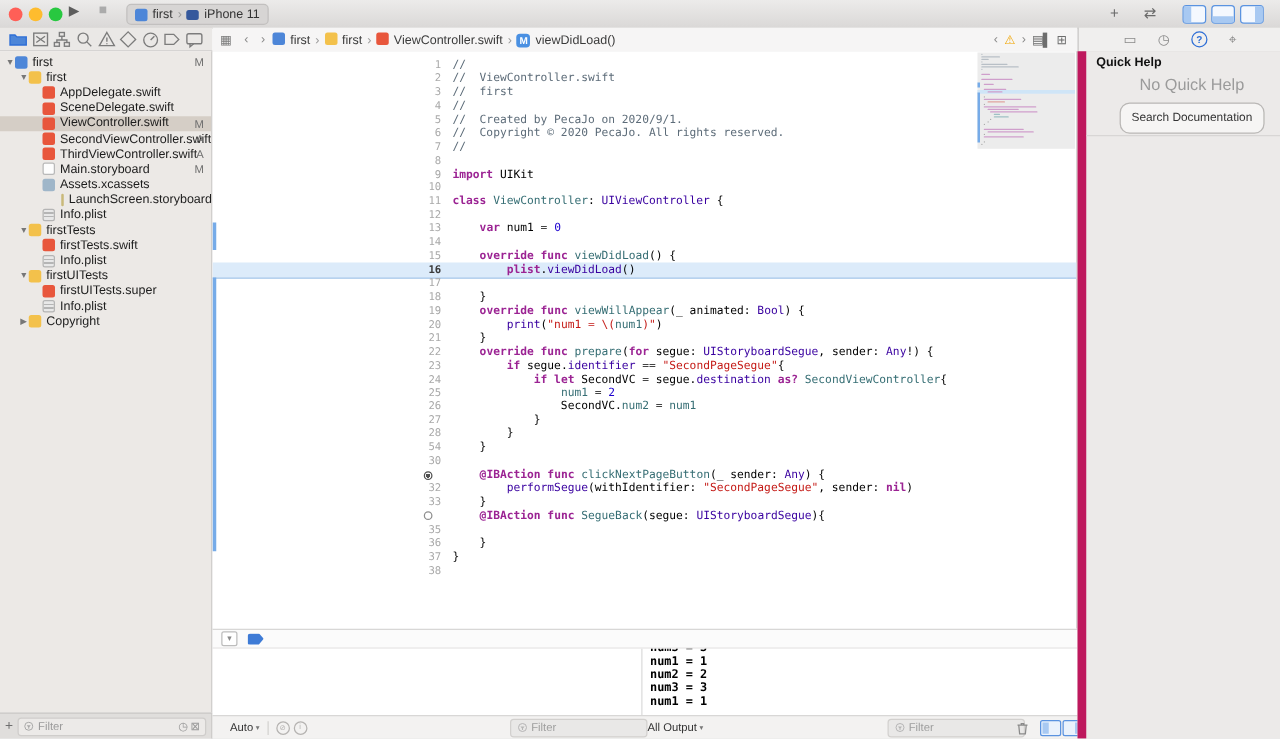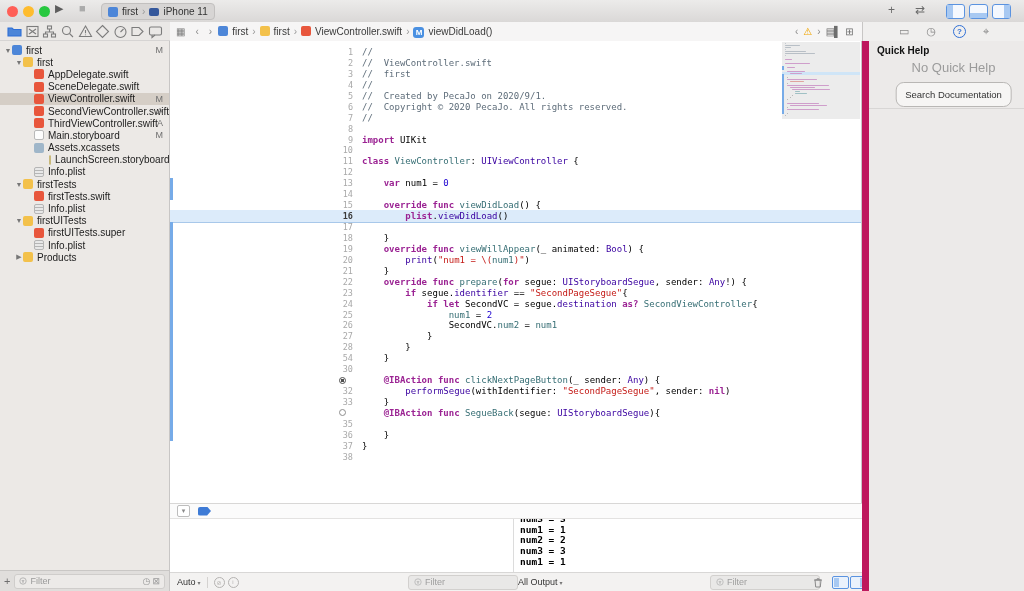--- a/index.html
+++ b/index.html
@@ -275,21 +275,21 @@
           <span>firstUITests.super</span>
         </div>
         <div class="trow" style="padding-left: 26px;">
           <span class="disc"></span>
           <span class="mini-ic ic-plist"></span>
           <span>Info.plist</span>
         </div>
         <div class="trow" style="padding-left: 15px;">
           <span class="disc">▶</span>
           <span class="mini-ic ic-folder"></span>
-          <span>Products</span>
+          <span>Copyright</span>
         </div>
       </div>
   </div>
   <div id="navfilter" class="abs">
     <span style="font-size:11px;color:#6e6e6e;">+</span>
     <span class="filterfield">
       <svg width="8" height="8" viewBox="0 0 10 10">
           <circle cx="5" cy="5" r="4" fill="none" stroke="#a9a9a9"></circle>
           <path d="M3 4 h4 l-1.5 2 v1.5 h-1 V6 Z" fill="#a9a9a9"></path>
         </svg>
@@ -390,21 +390,21 @@
   </div>
   <div id="variables" class="abs"></div>
   <div id="console" class="abs">
       <pre id="console-pre">num3 = 3
 num1 = 1
 num2 = 2
 num3 = 3
 num1 = 1</pre>
     </div>
   <div id="dbgbottom" class="abs">
-    <span class="popup" style="margin-left:7px;">
+    <span class="popup" style="margin-left:14px;">
       <span>Auto</span>
         <span style="font-size:6px;color:#777;">▾</span>
     </span>
     <span style="width:1px;height:11px;background:#d4d2d0;margin:0 6px;"></span>
     <span class="circ">⊘</span>
     <span class="circ" style="margin-left:3px;">i</span>
     <span class="ff2" style="position:absolute;left:238px;width:98px;">
       <svg width="8" height="8" viewBox="0 0 10 10">
           <circle cx="5" cy="5" r="4" fill="none" stroke="#b5b5b5"></circle>
           <path d="M3 4 h4 l-1.5 2 v1.5 h-1 V6 Z" fill="#b5b5b5"></path>

